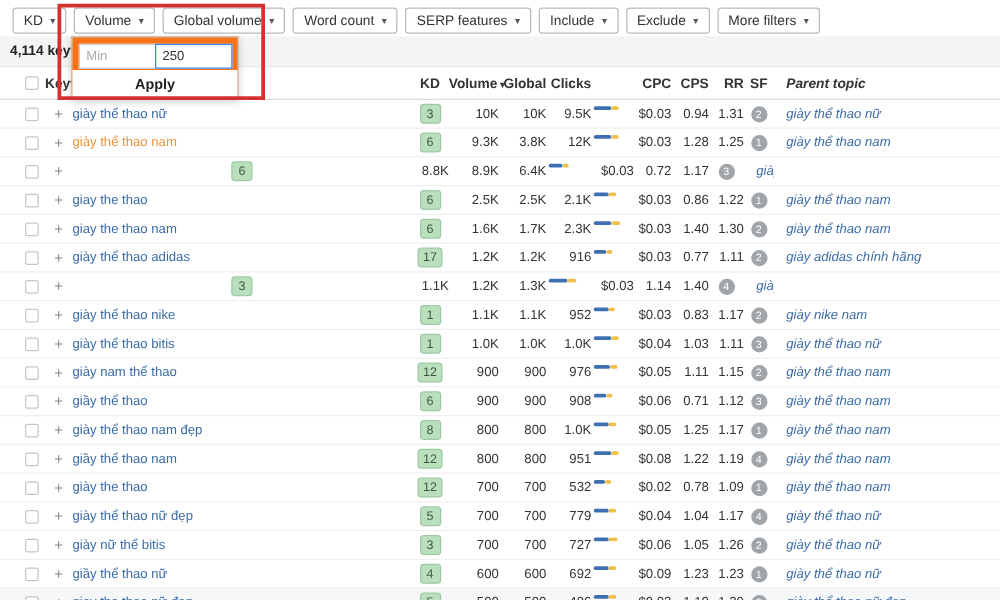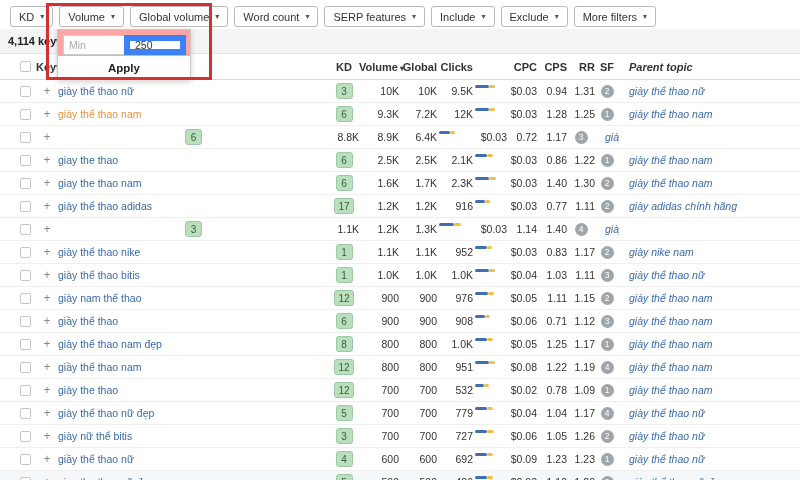--- a/index.html
+++ b/index.html
@@ -15,25 +15,25 @@
     font-size:11px; color:#333; white-space:nowrap; cursor:pointer; }
   .filter-btn .caret { font-size:8px; color:#555; line-height:1; }
 
   
   .results-band { position:absolute; left:0; top:29px; width:800px; height:25px;
     background:#f4f4f5; border-bottom:1px solid #e6e6e6; display:flex; align-items:center; }
   .results-count { font-size:11px; font-weight:bold; color:#222; padding-left:8px; }
 
   
   .dropdown-panel { position:absolute; left:57px; top:29px; width:134px; height:51px;
-    background:#fca5a5; border:1px solid #c9c9c9; box-shadow:0 2px 6px rgba(0,0,0,.18); z-index:10; }
+    background:#f97316; border:1px solid #c9c9c9; box-shadow:0 2px 6px rgba(0,0,0,.18); z-index:10; }
   .dropdown-inputs { display:flex; padding:5px 5px 0 5px; }
   .dd-input { width:62px; height:20px; border:1px solid #ccc; font-size:10.5px;
     padding:0 5px; font-family:"Liberation Sans", sans-serif; color:#333; outline:none; }
-  .dd-input.focused { border:6px solid #3b82f6; margin-left:-1px; }
+  .dd-input.focused { border:1px solid #3b82f6; margin-left:-1px; }
   .dd-input::placeholder { color:#aaa; }
   .apply-btn { width:100%; height:24px; margin-top:1px; background:#fff; border:none;
     font-family:"Liberation Sans", sans-serif; font-size:11.5px; font-weight:bold; color:#222; cursor:pointer; }
 
   
   .red-annotation { position:absolute; left:46px; top:3px; width:166px; height:77px;
     border:3px solid #d43030; z-index:20; pointer-events:none; }
 
   
   .grid { display:grid;
@@ -139,21 +139,21 @@
     <span class="c-center"><span class="sf-circle">2</span></span>
     <span class="c-parent"><a class="parent-link">giày thể thao nữ</a></span>
   </div>
       <div class="row grid">
     <span></span>
     <span class="checkbox"></span>
     <span class="plus">+</span>
     <span><a class="kw-link orange">giày thể thao nam</a></span>
     <span class="c-center"><span class="kd-badge">6</span></span>
     <span class="c-right">9.3K</span>
-    <span class="c-right">7.2K</span>
+    <span class="c-right">3.8K</span>
     <span class="c-right">12K</span>
     <span><span class="bar"><span class="seg-blue" style="width: 14px;"></span><span class="seg-yellow" style="left: 14px; width: 6px;"></span></span></span>
     <span class="c-right">$0.03</span>
     <span class="c-right">1.28</span>
     <span class="c-right">1.25</span>
     <span class="c-center"><span class="sf-circle">1</span></span>
     <span class="c-parent"><a class="parent-link">giày thể thao nam</a></span>
   </div>
       <div class="row grid">
     <span></span>

